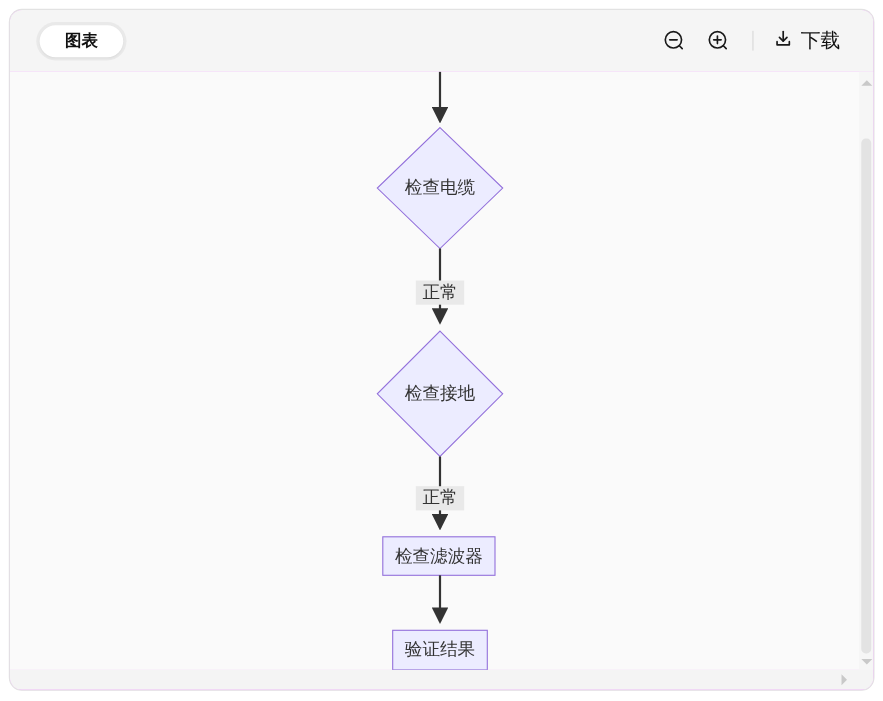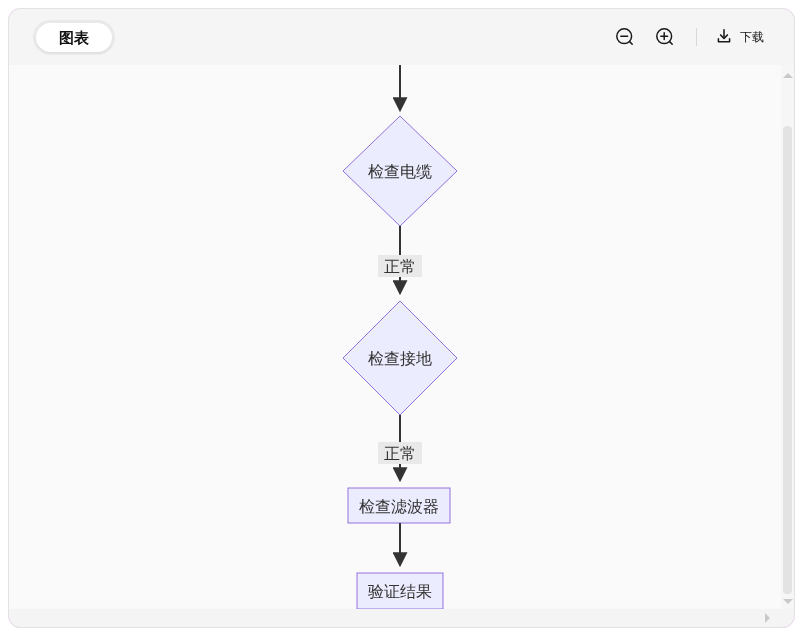--- a/index.html
+++ b/index.html
@@ -68,21 +68,21 @@
     width: 1px; height: 18px;
     background: #d8d8d8;
     margin: 0 4px;
   }
   .download-btn {
     display: flex;
     align-items: center;
     gap: 7px;
     background: transparent; border: none;
     cursor: pointer;
-    font-size: 12px;
+    font-size: 18px;
     color: #111111;
     font-family: inherit;
   }
   
   .canvas {
     position: relative;
     flex: 1 1 auto;
     background: #fafafa;
     overflow: hidden;
   }

